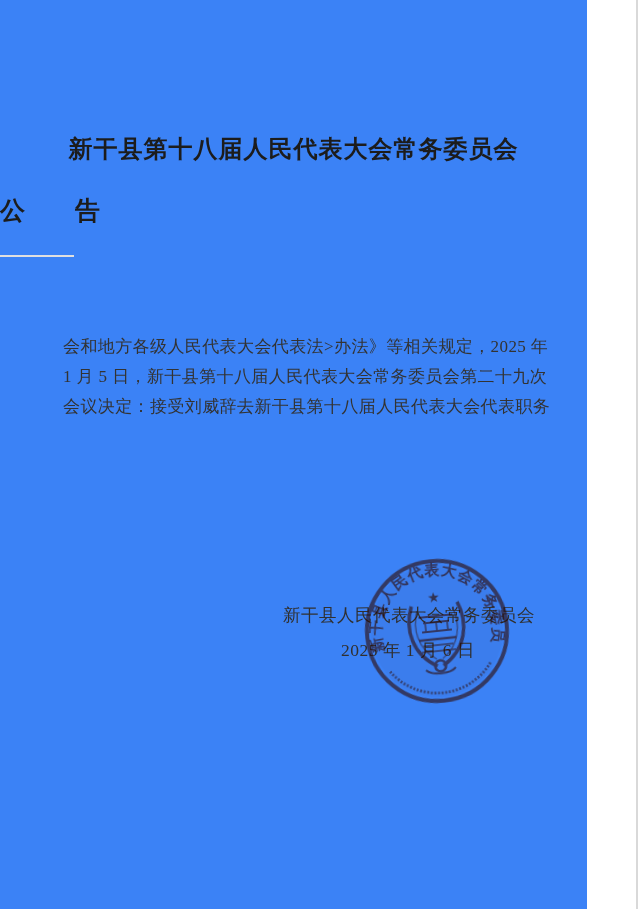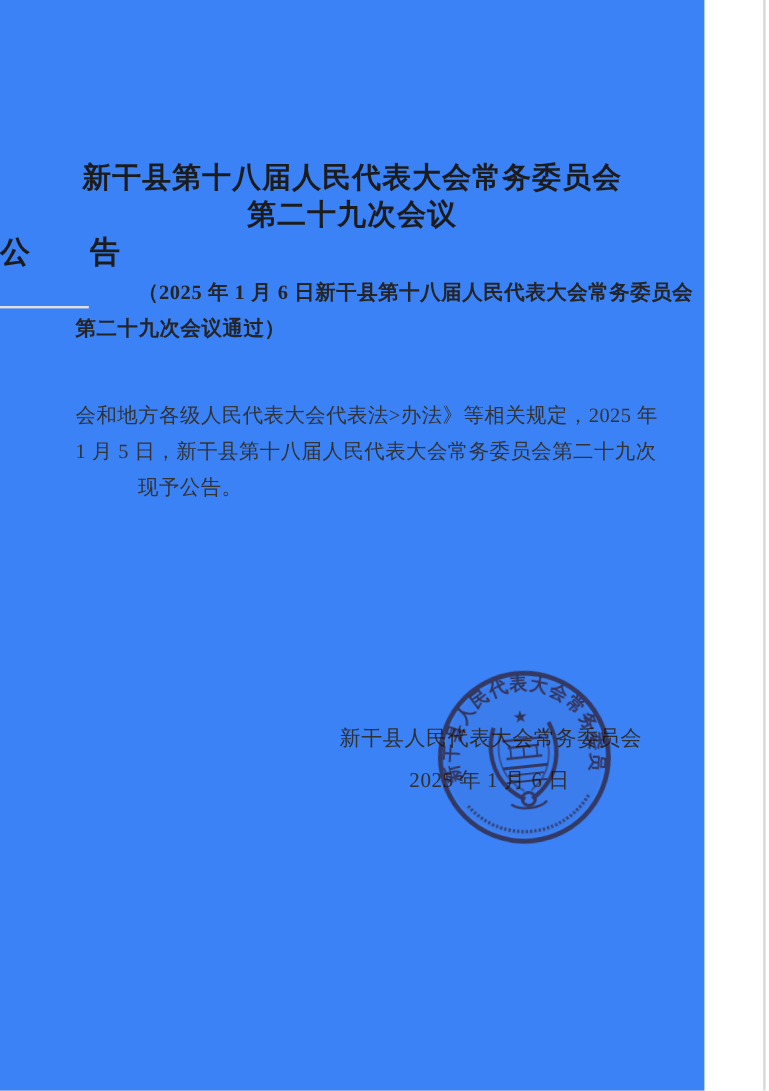--- a/index.html
+++ b/index.html
@@ -63,34 +63,29 @@
 </head>
 <body>
 
 <div class="page">
 
   <div class="artifact-h"></div>
   <div class="artifact-v"></div>
 
   <div class="doc-title">
     <span>新干县第十八届人民代表大会常务委员会</span>
-    <span>第二十九次会议</span>
   </div>
 
   <div class="notice-heading">公　　告</div>
 
-  <div class="preamble">
-    <span class="indent">（2025 年 1 月 6 日新干县第十八届人民代表大会常务委员会</span>
-    <span>第二十九次会议通过）</span>
-  </div>
 
   <div class="body-text">
     <span class="line">会和地方各级人民代表大会代表法&gt;办法》等相关规定，2025 年</span>
     <span class="line">1 月 5 日，新干县第十八届人民代表大会常务委员会第二十九次</span>
-    <span class="line indent">现予公告。</span>
+    <span class="line">会议决定：接受刘威辞去新干县第十八届人民代表大会代表职务</span>
   </div>
 
   <div class="signature">
     <div>新干县人民代表大会常务委员会</div>
     <div>2025 年 1 月 6 日</div>
   </div>
 
   <div class="seal">
     <svg viewBox="0 0 150 150" width="150" height="150">
       <defs>

